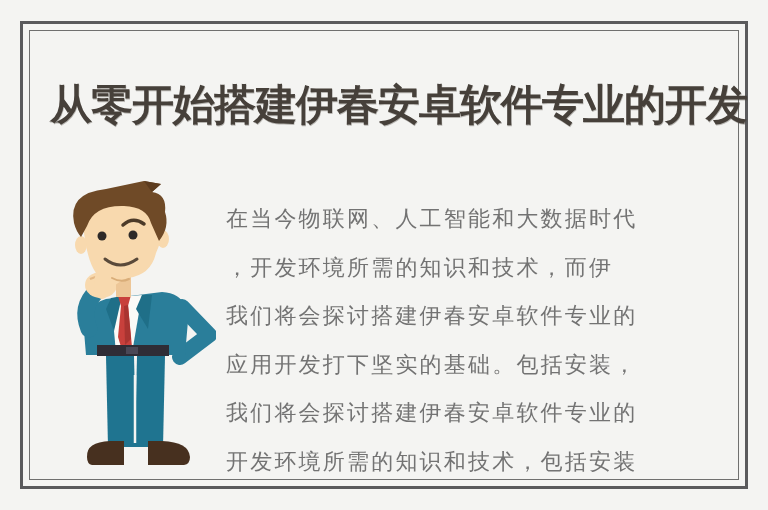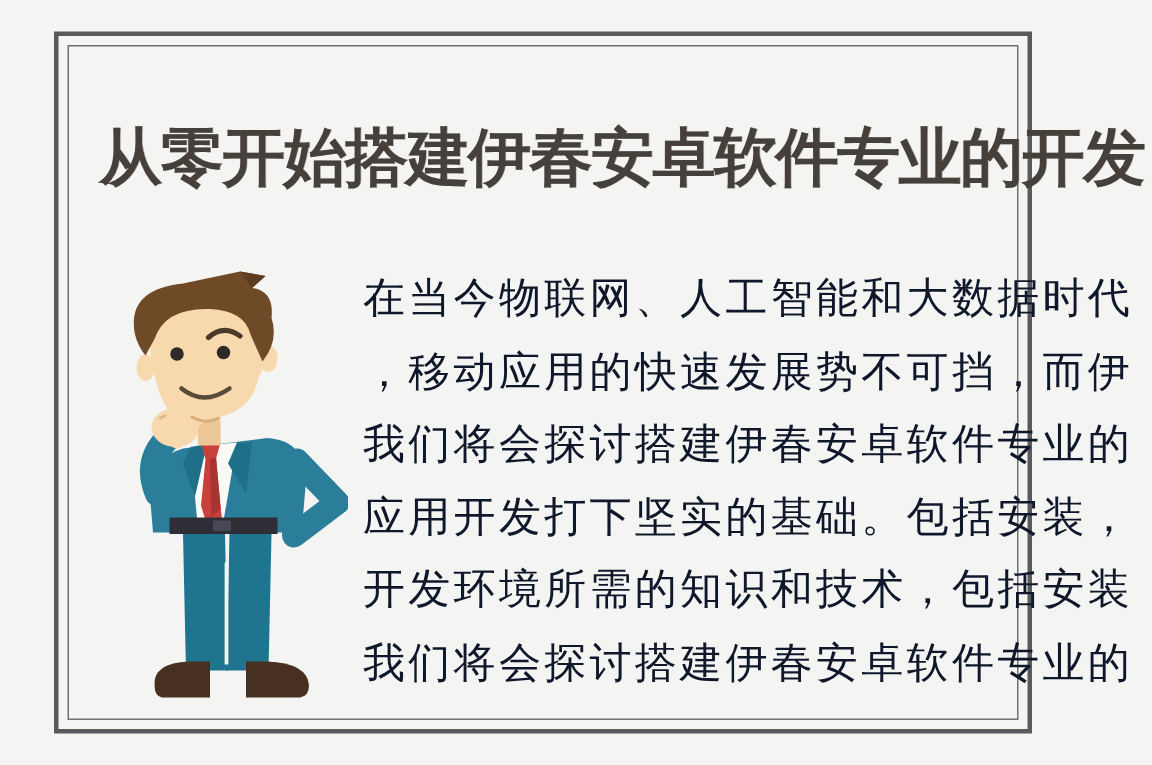--- a/index.html
+++ b/index.html
@@ -12,25 +12,24 @@
     width: 768px;
     height: 510px;
     background: #f4f4f2;
     overflow: hidden;
     font-family: "DejaVu Sans", sans-serif;
   }
   .outer-frame {
     position: absolute;
     left: 20px;
     top: 21px;
-    width: 652px;
+    width: 728px;
     height: 468px;
     border: 3px solid #5a5a5c;
     box-sizing: border-box;
-    margin-left: 16px;
   }
   .inner-frame {
     position: absolute;
     left: 6px;
     top: 6px;
     right: 6px;
     bottom: 6px;
     border: 1px solid #70706f;
   }
   .title {
@@ -50,23 +49,23 @@
   .figure {
     position: absolute;
     left: 34px;
     top: 148px;
     width: 152px;
     height: 294px;
   }
   .bodytext {
     position: absolute;
     left: 196px;
-    top: 144px;
-    color: #0f172a;
-    font-size: 28px;
+    top: 164px;
+    color: #737373;
+    font-size: 22px;
     line-height: 48.5px;
     letter-spacing: 2.2px;
     white-space: nowrap;
   }
   .bodytext .line { height: 48.5px; }
 </style>
 </head>
 <body>
 
 <div class="page">
@@ -126,23 +125,23 @@
             <path d="M59,46 Q69,37 80,45" fill="none" stroke="#4c3a28" stroke-width="3.5" stroke-linecap="round"></path>
 
             <path d="M41,80 Q56,92 73,80" fill="none" stroke="#5a4a3a" stroke-width="3" stroke-linecap="round"></path>
 
             <path d="M48,99 Q57,104 65,100" fill="none" stroke="#d9ad79" stroke-width="2" stroke-linecap="round"></path>
           </svg>
         </div>
 
         <div class="bodytext">
           <div class="line">在当今物联网、人工智能和大数据时代</div>
-          <div class="line">，移动应用的快速发展势不可挡，而伊</div>
+          <div class="line">，开发环境所需的知识和技术，而伊</div>
           <div class="line">我们将会探讨搭建伊春安卓软件专业的</div>
           <div class="line">应用开发打下坚实的基础。包括安装，</div>
+          <div class="line">我们将会探讨搭建伊春安卓软件专业的</div>
           <div class="line">开发环境所需的知识和技术，包括安装</div>
-          <div class="line">我们将会探讨搭建伊春安卓软件专业的</div>
         </div>
 
       </div>
     </div>
   </div>
 </div>
 
 </body></html>

